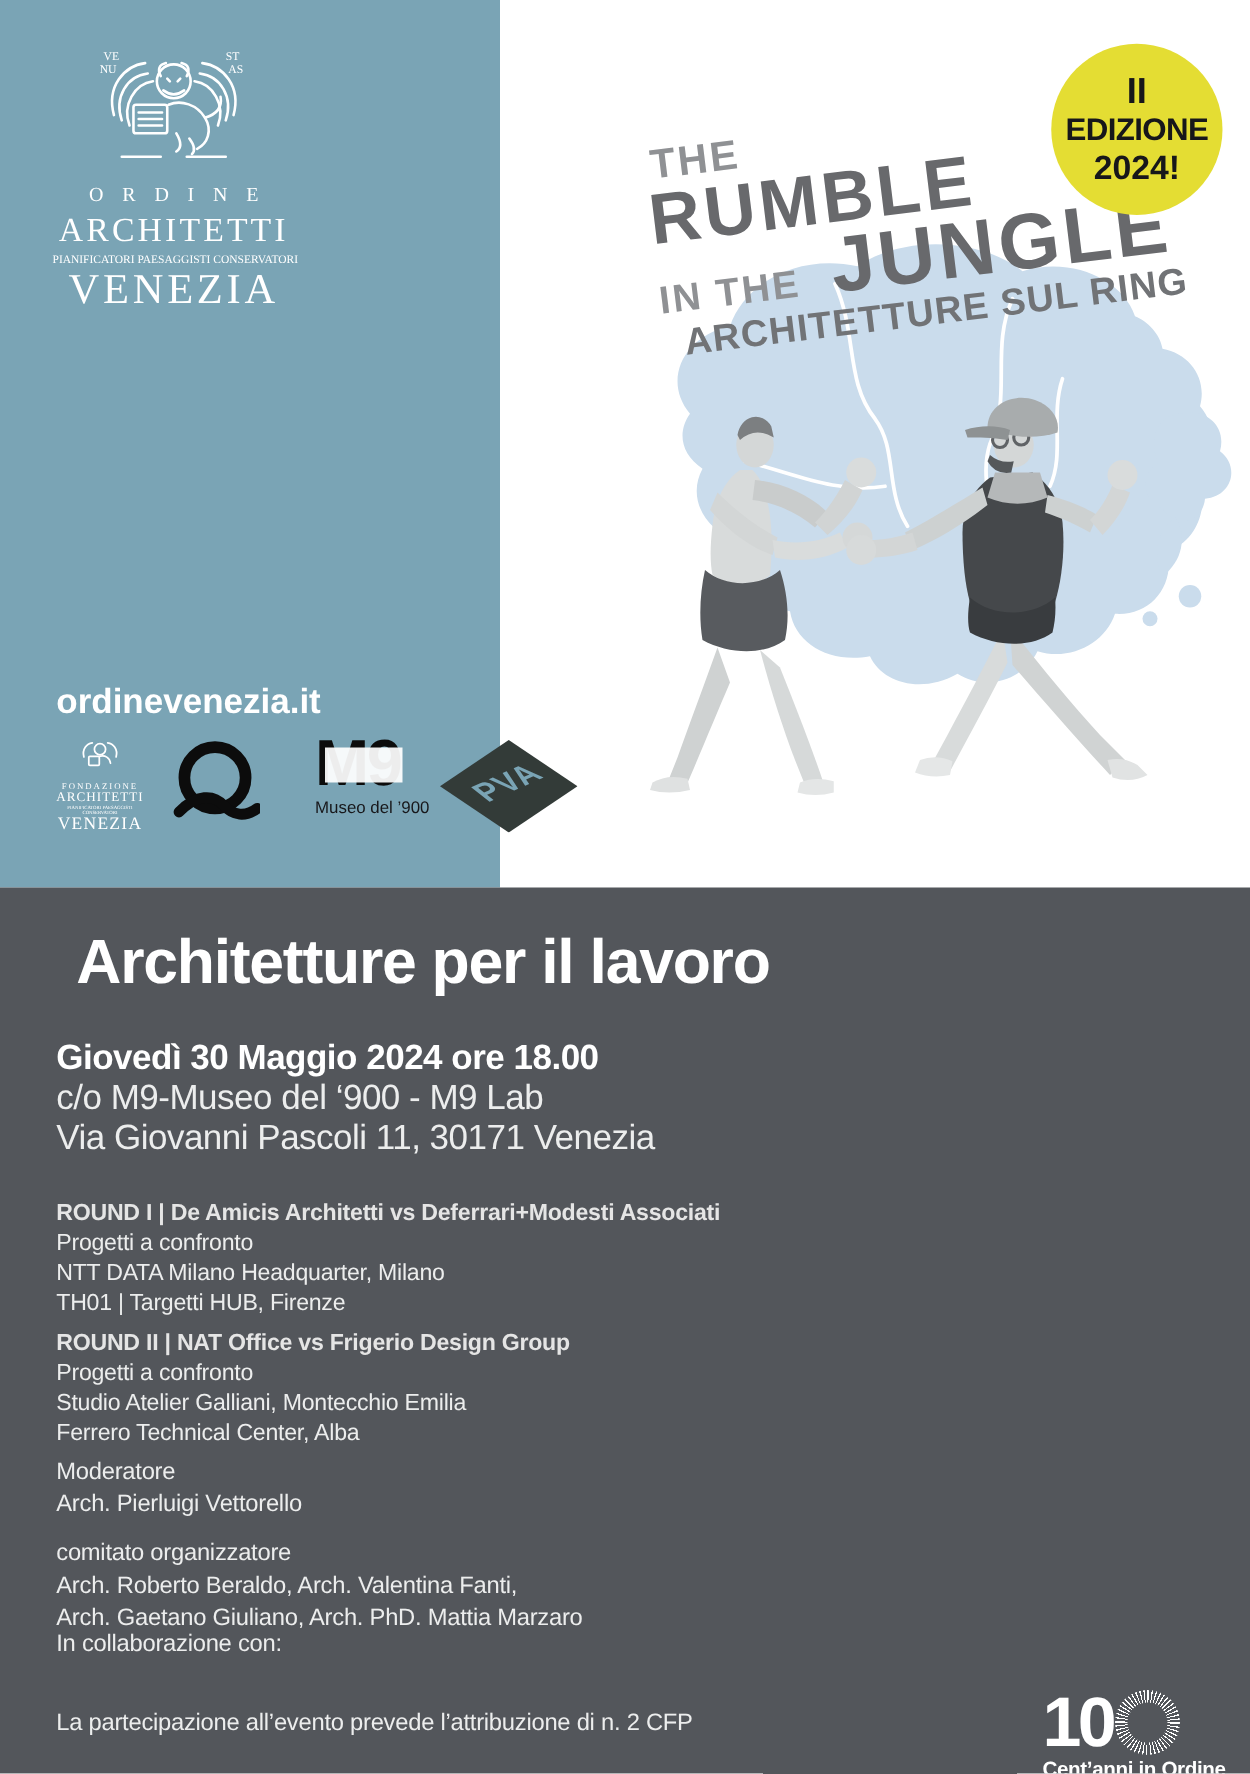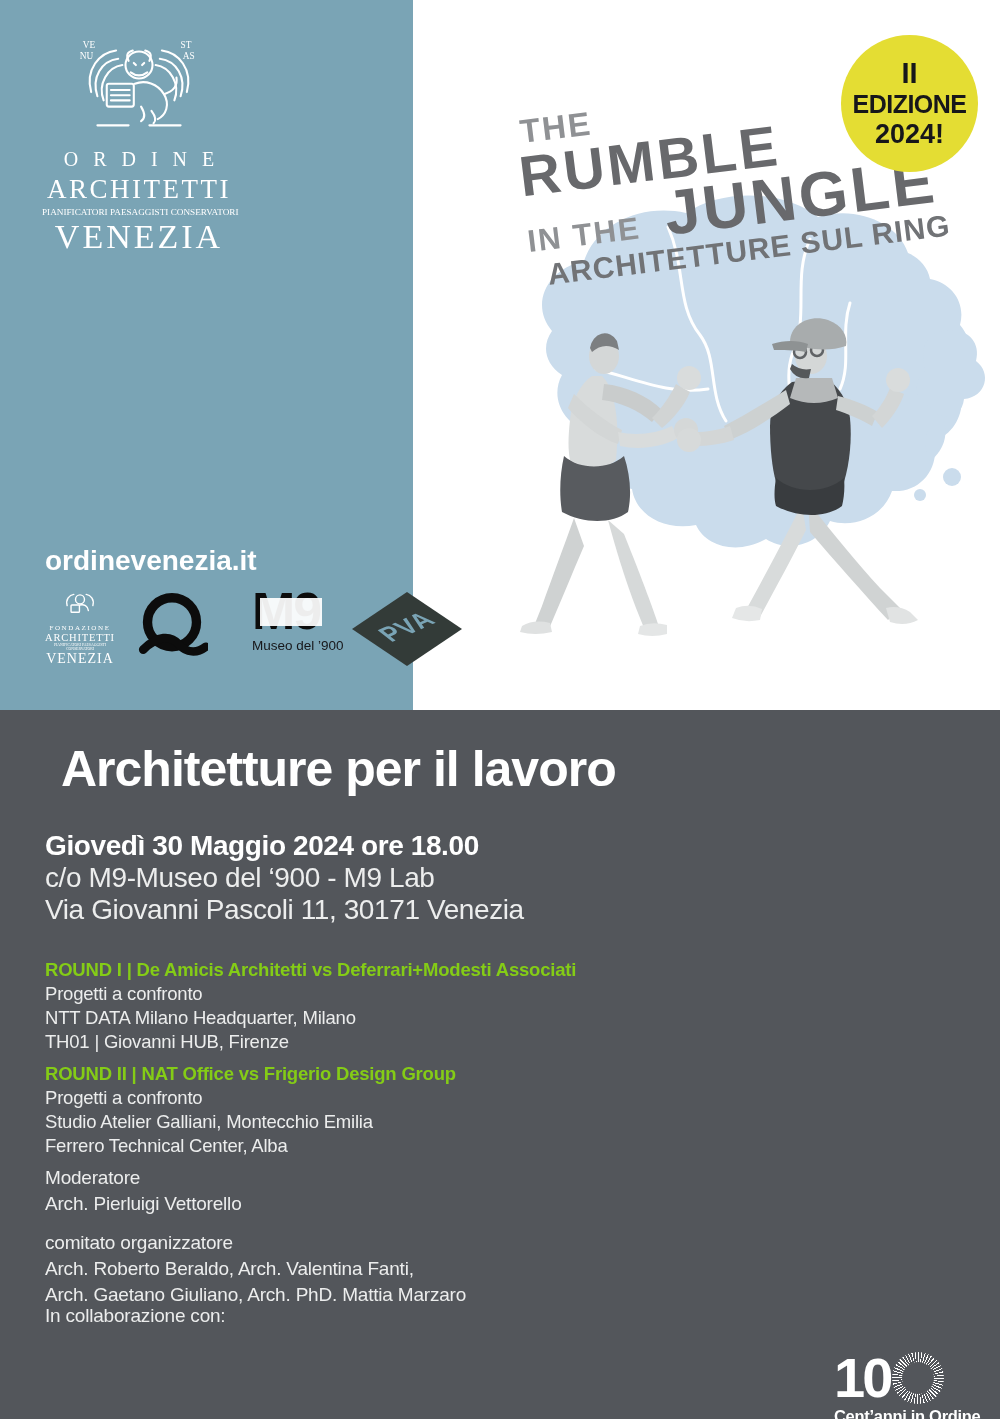--- a/index.html
+++ b/index.html
@@ -1,27 +1,27 @@
 <!DOCTYPE html>
 <html><head>
 <meta charset="utf-8">
 <style>
   html,body{margin:0;padding:0;background:#ffffff;}
   .poster{position:relative;width:1000px;height:1419px;overflow:hidden;
           font-family:"Liberation Sans","DejaVu Sans",sans-serif;background:#ffffff;}
   .panel{position:absolute;}
-  .panel-blue{left:0;top:0;width:400px;height:710px;background:#7aa4b5;padding-left:13px;}
+  .panel-blue{left:0;top:0;width:400px;height:710px;background:#7aa4b5;}
   .panel-white{left:500px;top:0;width:500px;height:710px;background:#ffffff;overflow:hidden;}
   .panel-dark{left:0;top:710px;width:1000px;height:709px;background:#53565b;color:#ffffff;}
 
   
   .org-logo{position:absolute;left:42px;top:38px;width:194px;text-align:center;color:#fff;
             font-family:"Liberation Serif","DejaVu Serif",serif;}
   .org-lion{display:block;margin:0 auto 6px auto;}
-  .org-line1{font-size:20px;letter-spacing:15px;padding-left:15px;}
+  .org-line1{font-size:16px;letter-spacing:15px;padding-left:15px;}
   .org-line2{font-size:27px;letter-spacing:2.5px;margin-top:3px;}
   .org-line3{font-size:9.2px;letter-spacing:0;margin-top:2px;white-space:nowrap;}
   .org-line4{font-size:34px;letter-spacing:3px;margin-top:1px;}
   .website{position:absolute;left:45px;top:545px;font-size:28px;font-weight:700;color:#fff;}
 
   .p-fond{position:absolute;left:40px;top:591px;width:80px;text-align:center;color:#fff;
           font-family:"Liberation Serif","DejaVu Serif",serif;}
   .pf-1{font-size:7px;letter-spacing:1.6px;margin-top:1px;}
   .pf-2{font-size:10.5px;letter-spacing:0.8px;}
   .pf-3{font-size:3.8px;letter-spacing:0;}
@@ -56,21 +56,21 @@
   .badge-l2{font-size:25px;letter-spacing:-0.5px;}
   .badge-l3{font-size:27px;text-align:center;}
 
   
   .ev{position:absolute;left:45px;color:#eceded;}
   .ev-title{top:14px;font-size:50px;font-weight:700;letter-spacing:-1px;color:#ffffff;}
   .ev-when{top:120px;font-size:28px;line-height:32px;letter-spacing:-0.4px;}
   .ev-when .strong{font-weight:700;color:#ffffff;}
   .round{font-size:18.5px;line-height:24px;letter-spacing:-0.2px;}
   .round-1{top:248px;} .round-2{top:352px;}
-  .r-head{font-weight:700;color:#84cc16;}
+  .r-head{font-weight:700;color:#e5e5e5;}
   .blk{font-size:19px;line-height:26px;letter-spacing:-0.2px;}
   .blk-mod{top:455px;} .blk-com{top:520px;}
   .blk-collab{top:592px;font-size:19px;line-height:27px;}
   .blk-collab .strong{font-weight:700;color:#ffffff;font-size:19.5px;}
   .blk-cfp{top:656px;font-size:19px;}
 
   .cent-logo{position:absolute;right:40px;top:598px;width:126px;color:#ffffff;}
   .cent-top{display:flex;align-items:center;margin-top:44px;}
   .cent-10{font-size:56px;font-weight:700;line-height:0.8;letter-spacing:-3px;}
   .sunburst{position:relative;width:52px;height:52px;border-radius:50%;margin-left:2px;
@@ -243,21 +243,21 @@
     <div class="ev ev-when">
       <div class="strong">Giovedì 30 Maggio 2024 ore 18.00</div>
       <div>c/o M9-Museo del ‘900 - M9 Lab</div>
       <div>Via Giovanni Pascoli 11, 30171 Venezia</div>
     </div>
 
     <div class="ev round round-1">
       <div class="r-head">ROUND I | De Amicis Architetti vs Deferrari+Modesti Associati</div>
       <div>Progetti a confronto</div>
       <div>NTT DATA Milano Headquarter, Milano</div>
-      <div>TH01 | Giovanni HUB, Firenze</div>
+      <div>TH01 | Targetti HUB, Firenze</div>
     </div>
 
     <div class="ev round round-2">
       <div class="r-head">ROUND II | NAT Office vs Frigerio Design Group</div>
       <div>Progetti a confronto</div>
       <div>Studio Atelier Galliani, Montecchio Emilia</div>
       <div>Ferrero Technical Center, Alba</div>
     </div>
 
     <div class="ev blk blk-com">
@@ -268,20 +268,21 @@
 
     <div class="ev blk blk-mod">
       <div>Moderatore</div>
       <div>Arch. Pierluigi Vettorello</div>
     </div>
 
     <div class="ev blk blk-collab">
       <div>In collaborazione con:</div>
     </div>
 
+    <div class="ev blk blk-cfp">La partecipazione all’evento prevede l’attribuzione di n. 2 CFP</div>
 
     <div class="cent-logo">
       <div class="cent-top">
         <span class="cent-10">10</span>
         <span class="sunburst"></span>
       </div>
       <div class="cent-title">Cent’anni in Ordine</div>
       <div class="cent-sub">Anniversario della nascita dell’Albo degli Architetti</div>
     </div>
   </section>

